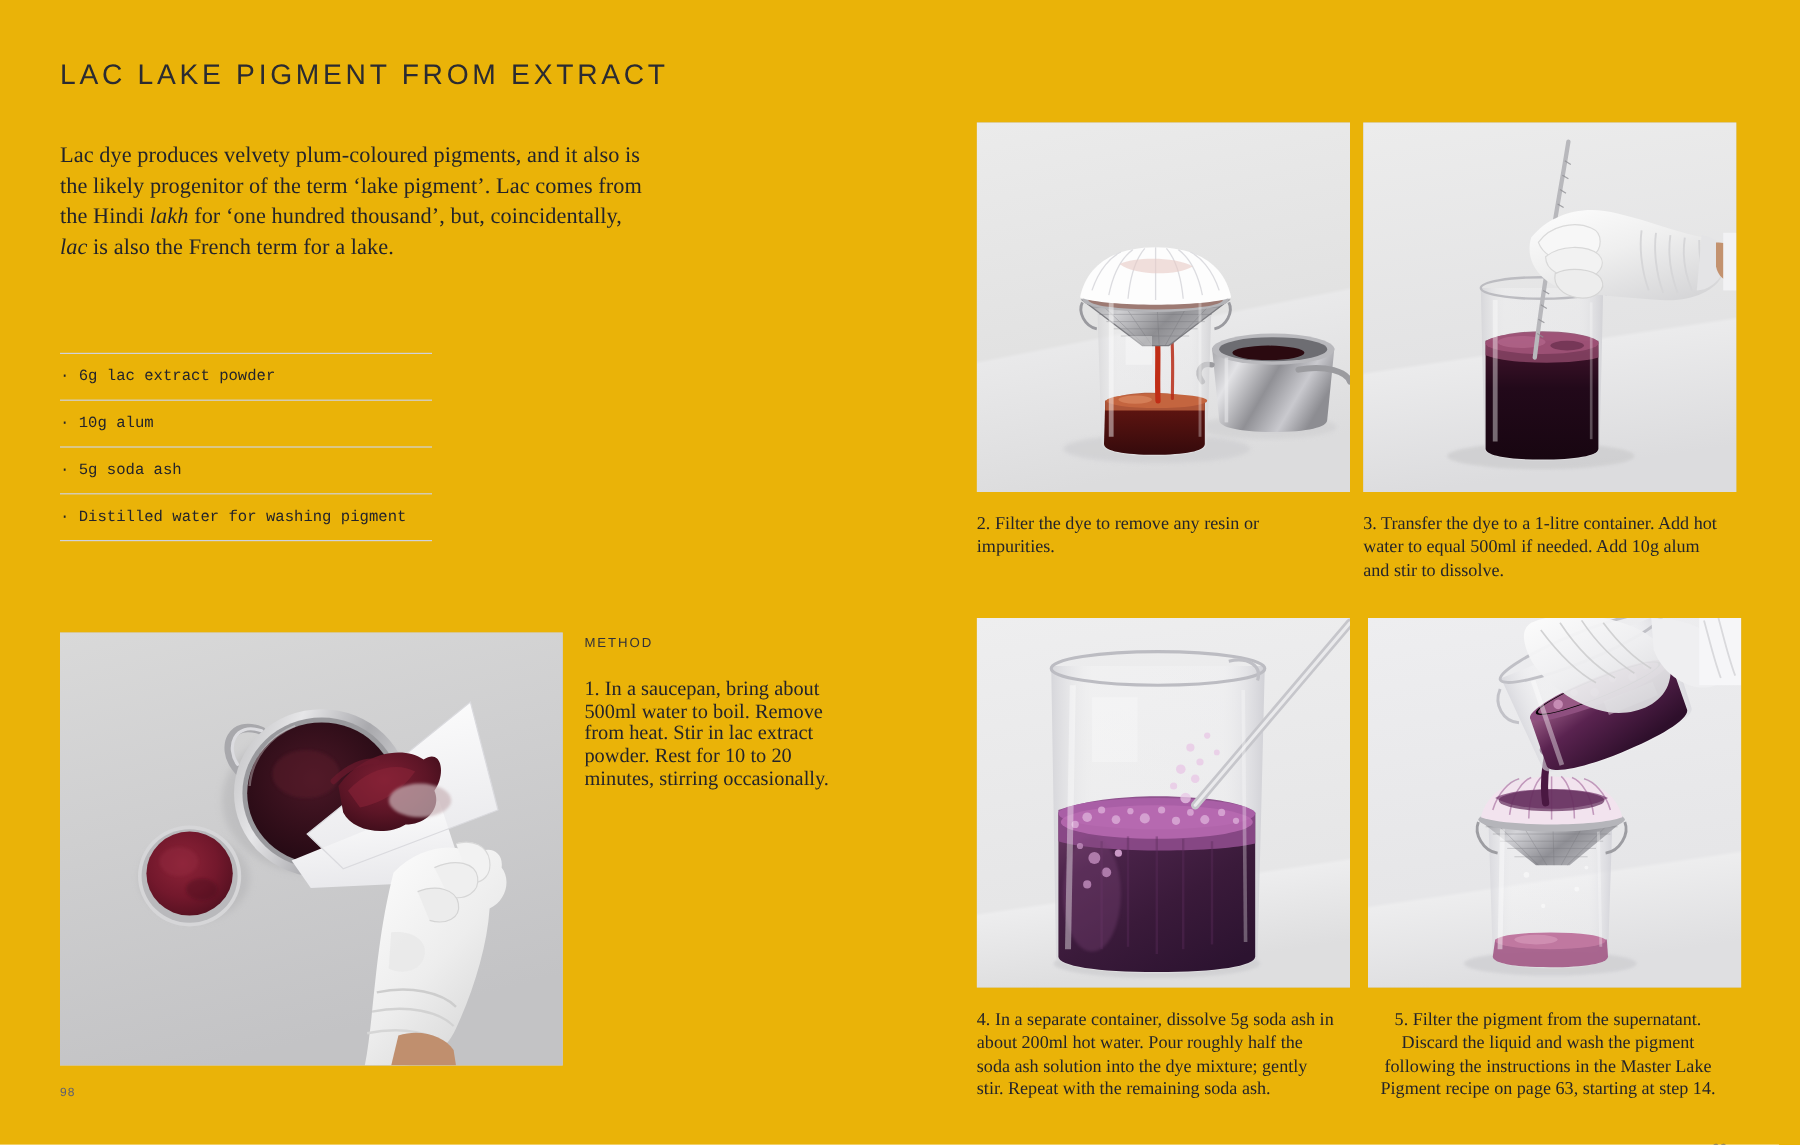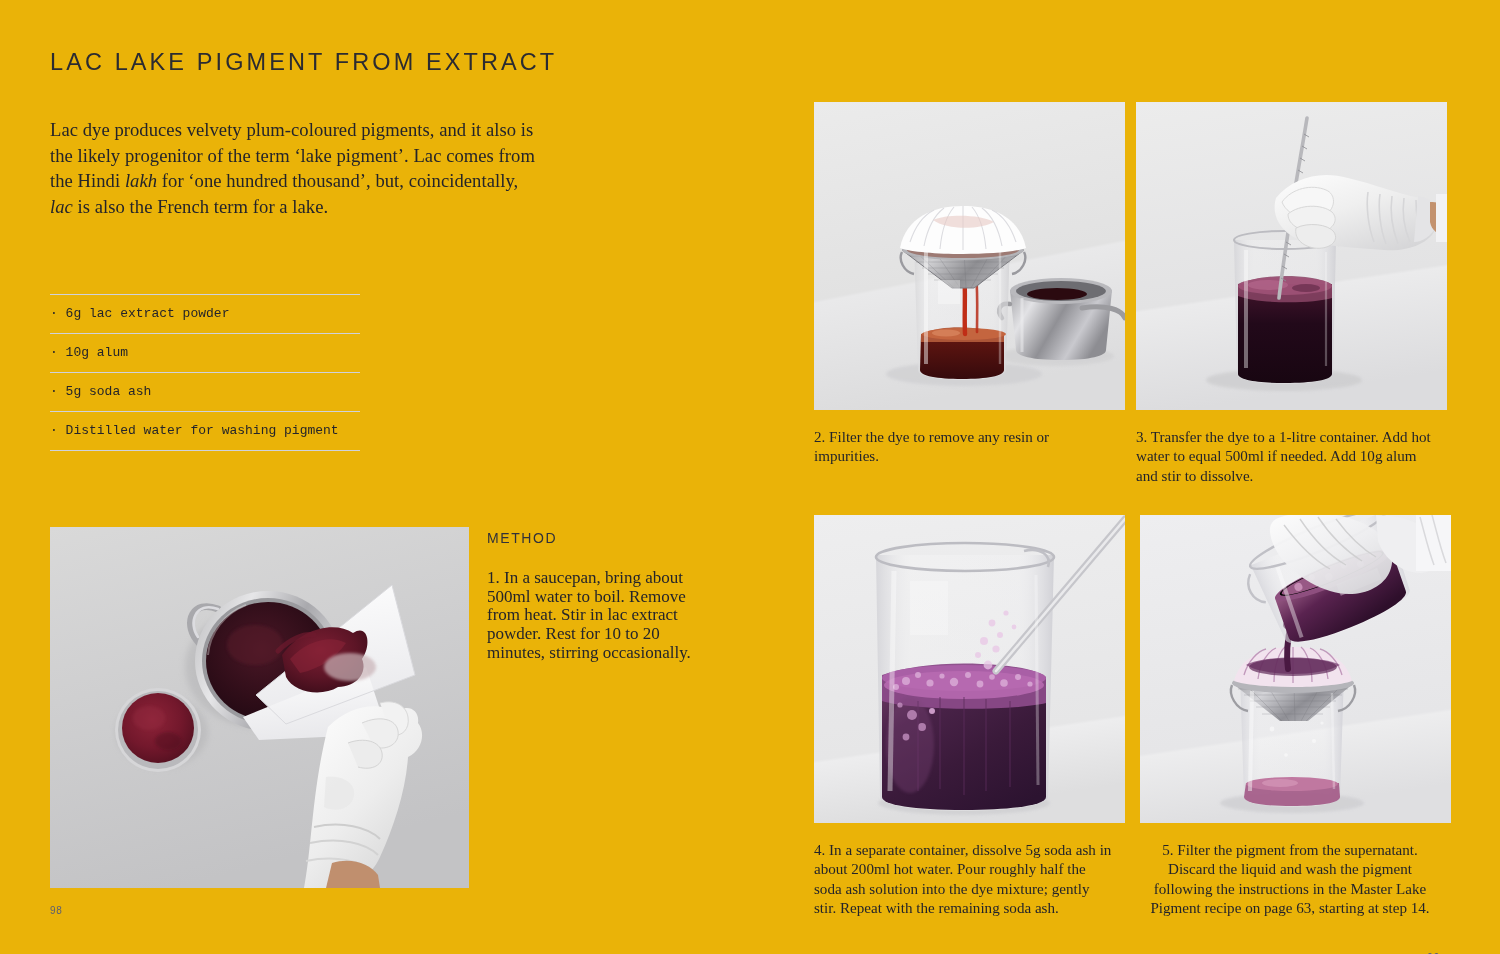--- a/index.html
+++ b/index.html
@@ -85,21 +85,21 @@
   }
 
   
   #method {
     position: absolute;
     left: 487px; top: 530px;
     width: 215px;
   }
   .method-heading {
     font-family: "Liberation Sans", sans-serif;
-    font-size: 14px;
+    font-size: 11px;
     font-weight: 400;
     letter-spacing: 1.6px;
     color: #31313a;
     margin-bottom: 23px;
   }
   .method-step {
     font-family: "Liberation Serif", serif;
     font-size: 17px;
     line-height: 18.7px;
     color: #24242a;

